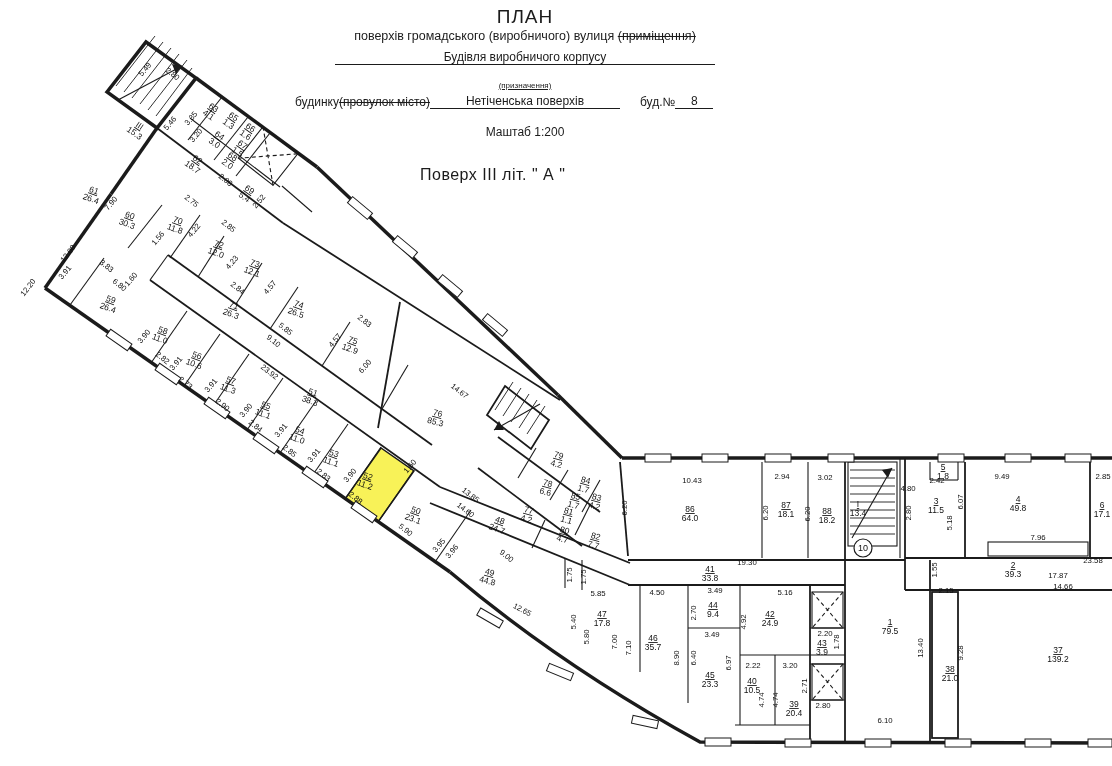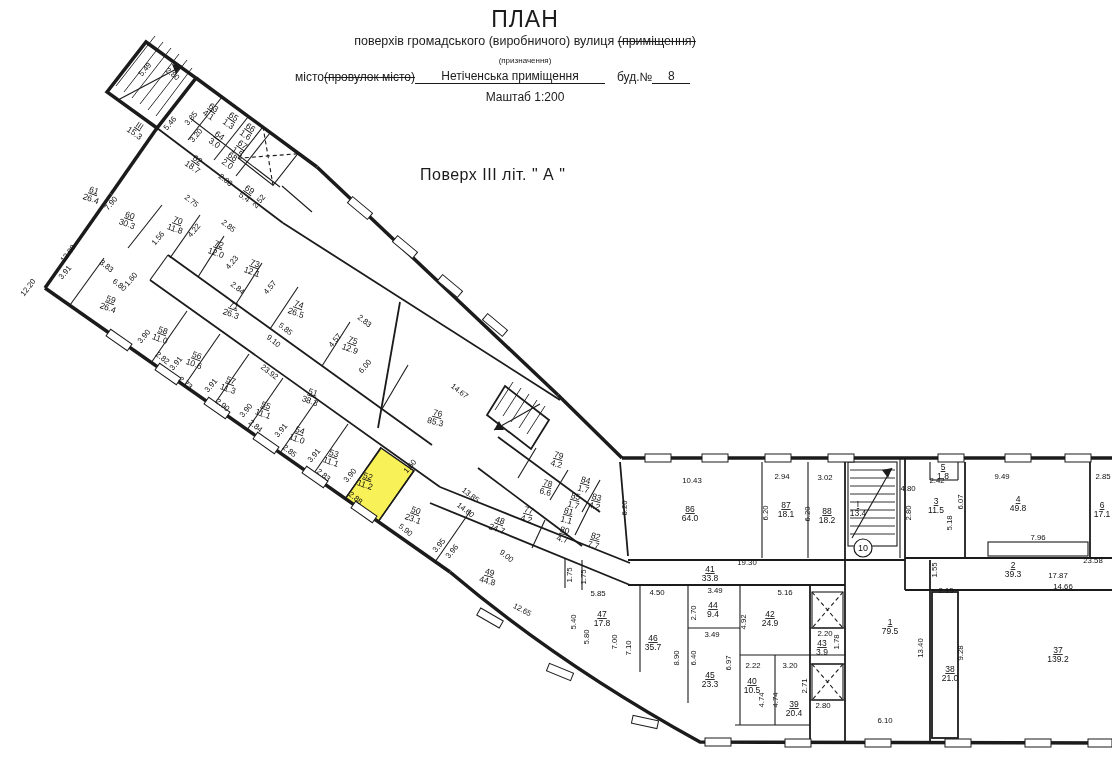--- a/index.html
+++ b/index.html
@@ -1,28 +1,28 @@
 <!DOCTYPE html>
 <html><head>
 <meta charset="utf-8">
 <style>
   html,body{margin:0;padding:0;background:#fff;}
   #page{position:relative;width:1112px;height:766px;background:#fff;overflow:hidden;
         font-family:"Liberation Sans",sans-serif;color:#1b1b1b;}
   #plansvg{position:absolute;left:0;top:0;}
   
   #titleblock{position:absolute;left:295px;top:6px;width:460px;text-align:center;}
-  .t-main{font-size:23px;letter-spacing:1px;}
+  .t-main{font-size:19px;letter-spacing:1px;}
   .t-sub{font-size:12.5px;margin-top:1px;}
   .struck{text-decoration:line-through;text-align:right;}
   .t-purpose{display:inline-block;min-width:380px;border-bottom:1px solid #1b1b1b;font-size:12px;}
-  .t-caption{font-size:8px;margin-top:8px;}
+  .t-caption{font-size:8px;margin-top:16px;text-decoration:underline;}
   .t-line{display:flex;font-size:12px;margin-top:4px;align-items:flex-end;text-align:left;}
   .t-val{border-bottom:1px solid #1b1b1b;text-align:center;}
-  .t-scale{font-size:12px;margin-top:6px;}
+  .t-scale{font-size:12px;margin-top:16px;}
   #floortitle{position:absolute;left:420px;top:166px;font-size:16px;letter-spacing:.5px;}
   
   .w  {stroke:#1b1b1b;stroke-width:3.5;fill:none;}
   .i  {stroke:#1b1b1b;stroke-width:1.8;fill:none;}
   .t  {stroke:#1b1b1b;stroke-width:1.1;fill:none;}
   .hatch{stroke:#1b1b1b;stroke-width:.9;fill:none;}
   .win{fill:#fff;stroke:#1b1b1b;stroke-width:1;}
   .rm{font-family:"Liberation Sans",sans-serif;font-size:8.5px;fill:#111;text-anchor:middle;}
   .dm{font-family:"Liberation Sans",sans-serif;font-size:7.8px;fill:#111;text-anchor:middle;}
   .badge{font-family:"Liberation Sans",sans-serif;font-size:9px;fill:#111;text-anchor:middle;}
@@ -405,26 +405,27 @@
         <text class="badge" x="863" y="551">10</text>
       </g>
   </svg>
 
   <div id="titleblock">
     <div class="t-main">ПЛАН</div>
     <div class="t-sub">
       <span>поверхів громадського (виробничого) вулиця </span><span class="struck">(приміщення)</span>
     </div>
     <div style="margin-top:4px;">
+      <span class="t-purpose">Будівля виробничого корпусу</span>
       <div class="t-caption">(призначення)</div>
     </div>
     <div class="t-line">
-      <span>місто </span>
+      <span>будинку </span>
       <span class="struck">(провулок місто)</span>
-      <span class="t-val" style="width:190px;">Нетіченська приміщення</span>
-      <span style="margin-left:12px;">буд.№</span>
+      <span class="t-val" style="width:190px;">Нетіченська поверхів</span>
+      <span style="margin-left:20px;">буд.№</span>
       <span class="t-val" style="width:38px;">8</span>
     </div>
     <div class="t-scale">Маштаб 1:200</div>
   </div>
 
   <div id="floortitle">Поверх ІІІ літ. " А "</div>
 </div>
 
 </body></html>

